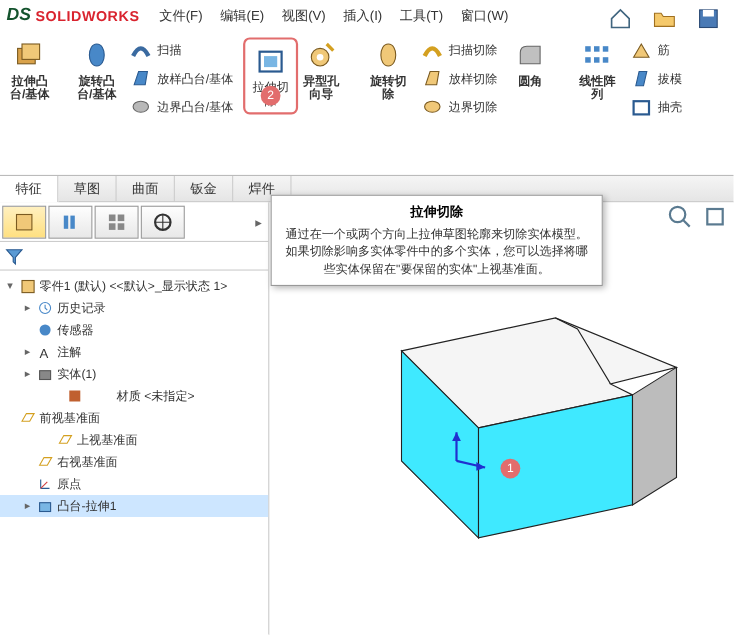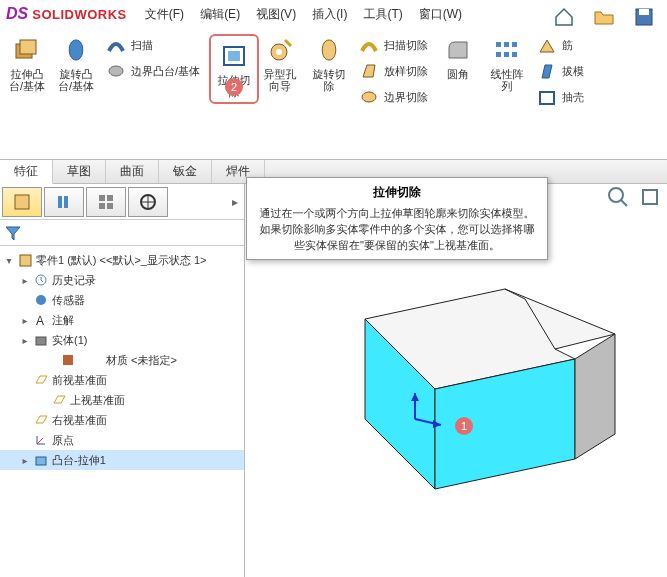--- a/index.html
+++ b/index.html
@@ -1,29 +1,29 @@
 <!DOCTYPE html>
 <html><head>
 <meta charset="utf-8">
 <style>
 * { margin: 0; padding: 0; box-sizing: border-box; font-family: "Microsoft YaHei", Arial, sans-serif; }
 body { width: 667px; height: 577px; background: #fff; overflow: hidden; position: relative; font-size: 12px; }
 
 .titlebar { height: 28px; display: flex; align-items: center; padding: 0 6px; background: #fff; }
 .logo { display: flex; align-items: center; gap: 4px; margin-right: 12px; }
-.logo-mark { color: #a21caf; font-weight: bold; font-size: 16px; font-style: italic; }
+.logo-mark { color: #14532d; font-weight: bold; font-size: 16px; font-style: italic; }
 .logo-text { color: #d9232e; font-weight: bold; font-size: 13px; letter-spacing: 0.5px; }
 .menu { display: flex; gap: 4px; }
 .menu span { padding: 3px 6px; color: #333; cursor: pointer; }
 .quick { position: absolute; right: 6px; top: 2px; display: flex; gap: 6px; align-items: center; }
 .qbtn { width: 34px; height: 30px; display: flex; align-items: center; justify-content: center; }
 
 .ribbon { height: 132px; background: #fff; border-bottom: 1px solid #bbb; display: flex; align-items: flex-start; padding: 4px 6px 0 6px; position: relative; }
 .rgroup { display: flex; flex-direction: column; align-items: center; margin-right: 4px; }
-.rbig { display: flex; gap: 7px; }
+.rbig { display: flex; gap: 19px; font-weight: bold; }
 .rbtn-lg { width: 42px; display: flex; flex-direction: column; align-items: center; padding: 2px; }
 .rbtn-lg .ricon { width: 36px; height: 32px; display: flex; align-items: center; justify-content: center; }
 .rbtn-lg .rlbl { font-size: 11px; color: #333; text-align: center; line-height: 12px; margin-top: 2px; }
 .rbtn-sm { display: flex; align-items: center; gap: 4px; padding: 2px 4px; height: 26px; }
 .rbtn-sm .ricon { width: 22px; height: 22px; display: flex; align-items: center; justify-content: center; }
 .rbtn-sm .rlbl { font-size: 11px; color: #333; white-space: nowrap; }
 .rsep { width: 1px; height: 100px; }
 
 .highlight { border: 2px solid #e26d6d; border-radius: 6px; padding: 2px; position: relative; margin-top: 2px; }
 .badge { width: 18px; height: 18px; border-radius: 50%; background: #e26d6d; color: #fff; font-size: 11px; display: flex; align-items: center; justify-content: center; position: absolute; }
@@ -120,20 +120,28 @@
         <div class="ricon">
           <svg width="20" height="20">
             <path d="M3 16 Q10 2 17 16" fill="none" stroke="#3a6aa0" stroke-width="4"></path>
           </svg>
         </div>
         <span class="rlbl">扫描</span>
       </div>
     <div class="rbtn-sm">
         <div class="ricon">
           <svg width="20" height="20">
+            <path d="M4 16 L8 4 L16 4 L14 16 Z" fill="#4888c8" stroke="#2a5a90"></path>
+          </svg>
+        </div>
+        <span class="rlbl">放样凸台/基体</span>
+      </div>
+    <div class="rbtn-sm">
+        <div class="ricon">
+          <svg width="20" height="20">
             <ellipse cx="10" cy="10" rx="7" ry="5" fill="#b8b8b8" stroke="#666"></ellipse>
           </svg>
         </div>
         <span class="rlbl">边界凸台/基体</span>
       </div>
   </div>
   <div class="rsep"></div>
   <div class="highlight">
     <div class="rbtn-lg">
       <div class="ricon">
@@ -352,21 +360,21 @@
         </div>
       <div class="trow" style="padding-left:20px;gap:30px;">
           <span class="exp"></span>
           <span class="ticon">
             <svg width="15" height="15">
               <rect x="2" y="2" width="10" height="10" fill="#c06030"></rect>
             </svg>
           </span>
           <span class="tlbl">材质 &lt;未指定&gt;</span>
         </div>
-      <div class="trow" style="padding-left:20px;">
+      <div class="trow" style="padding-left:4px;">
           <span class="exp"></span>
           <span class="ticon">
             <svg width="15" height="15">
               <path d="M2 10 L6 3 L13 3 L9 10 Z" fill="none" stroke="#d4a020"></path>
             </svg>
           </span>
           <span class="tlbl">前视基准面</span>
         </div>
       <div class="trow" style="padding-left:38px;">
           <span class="exp"></span>

